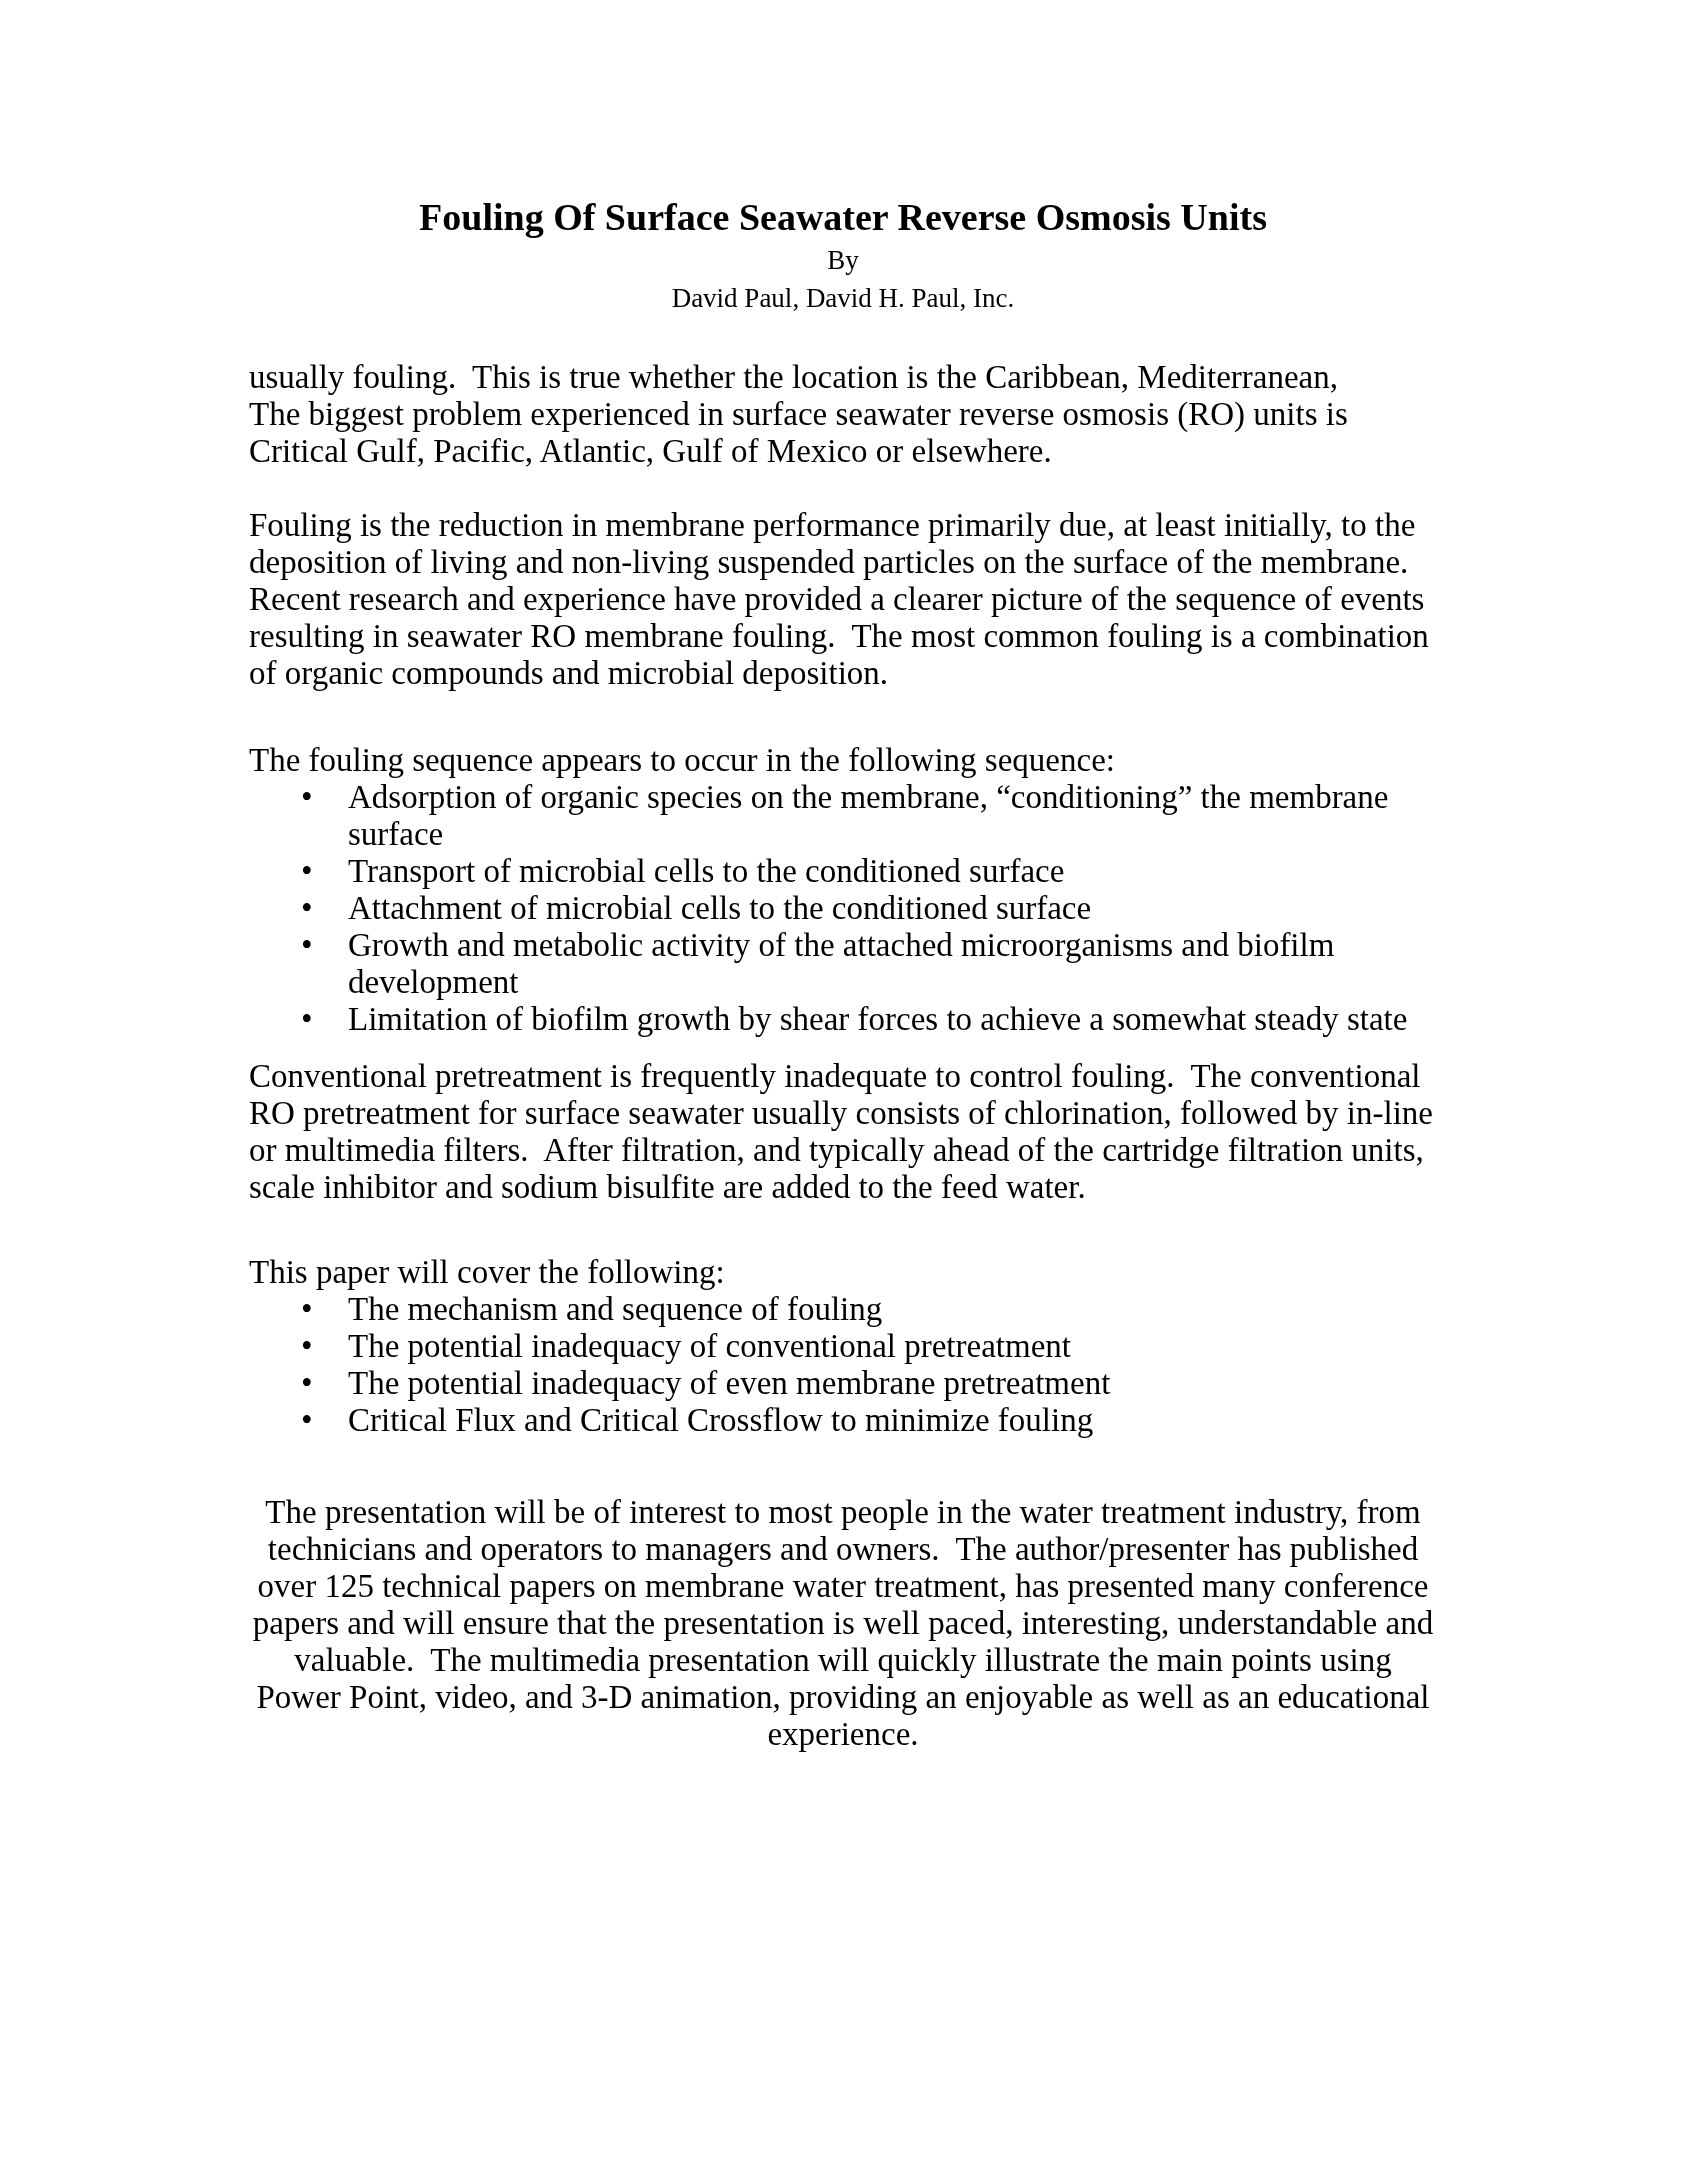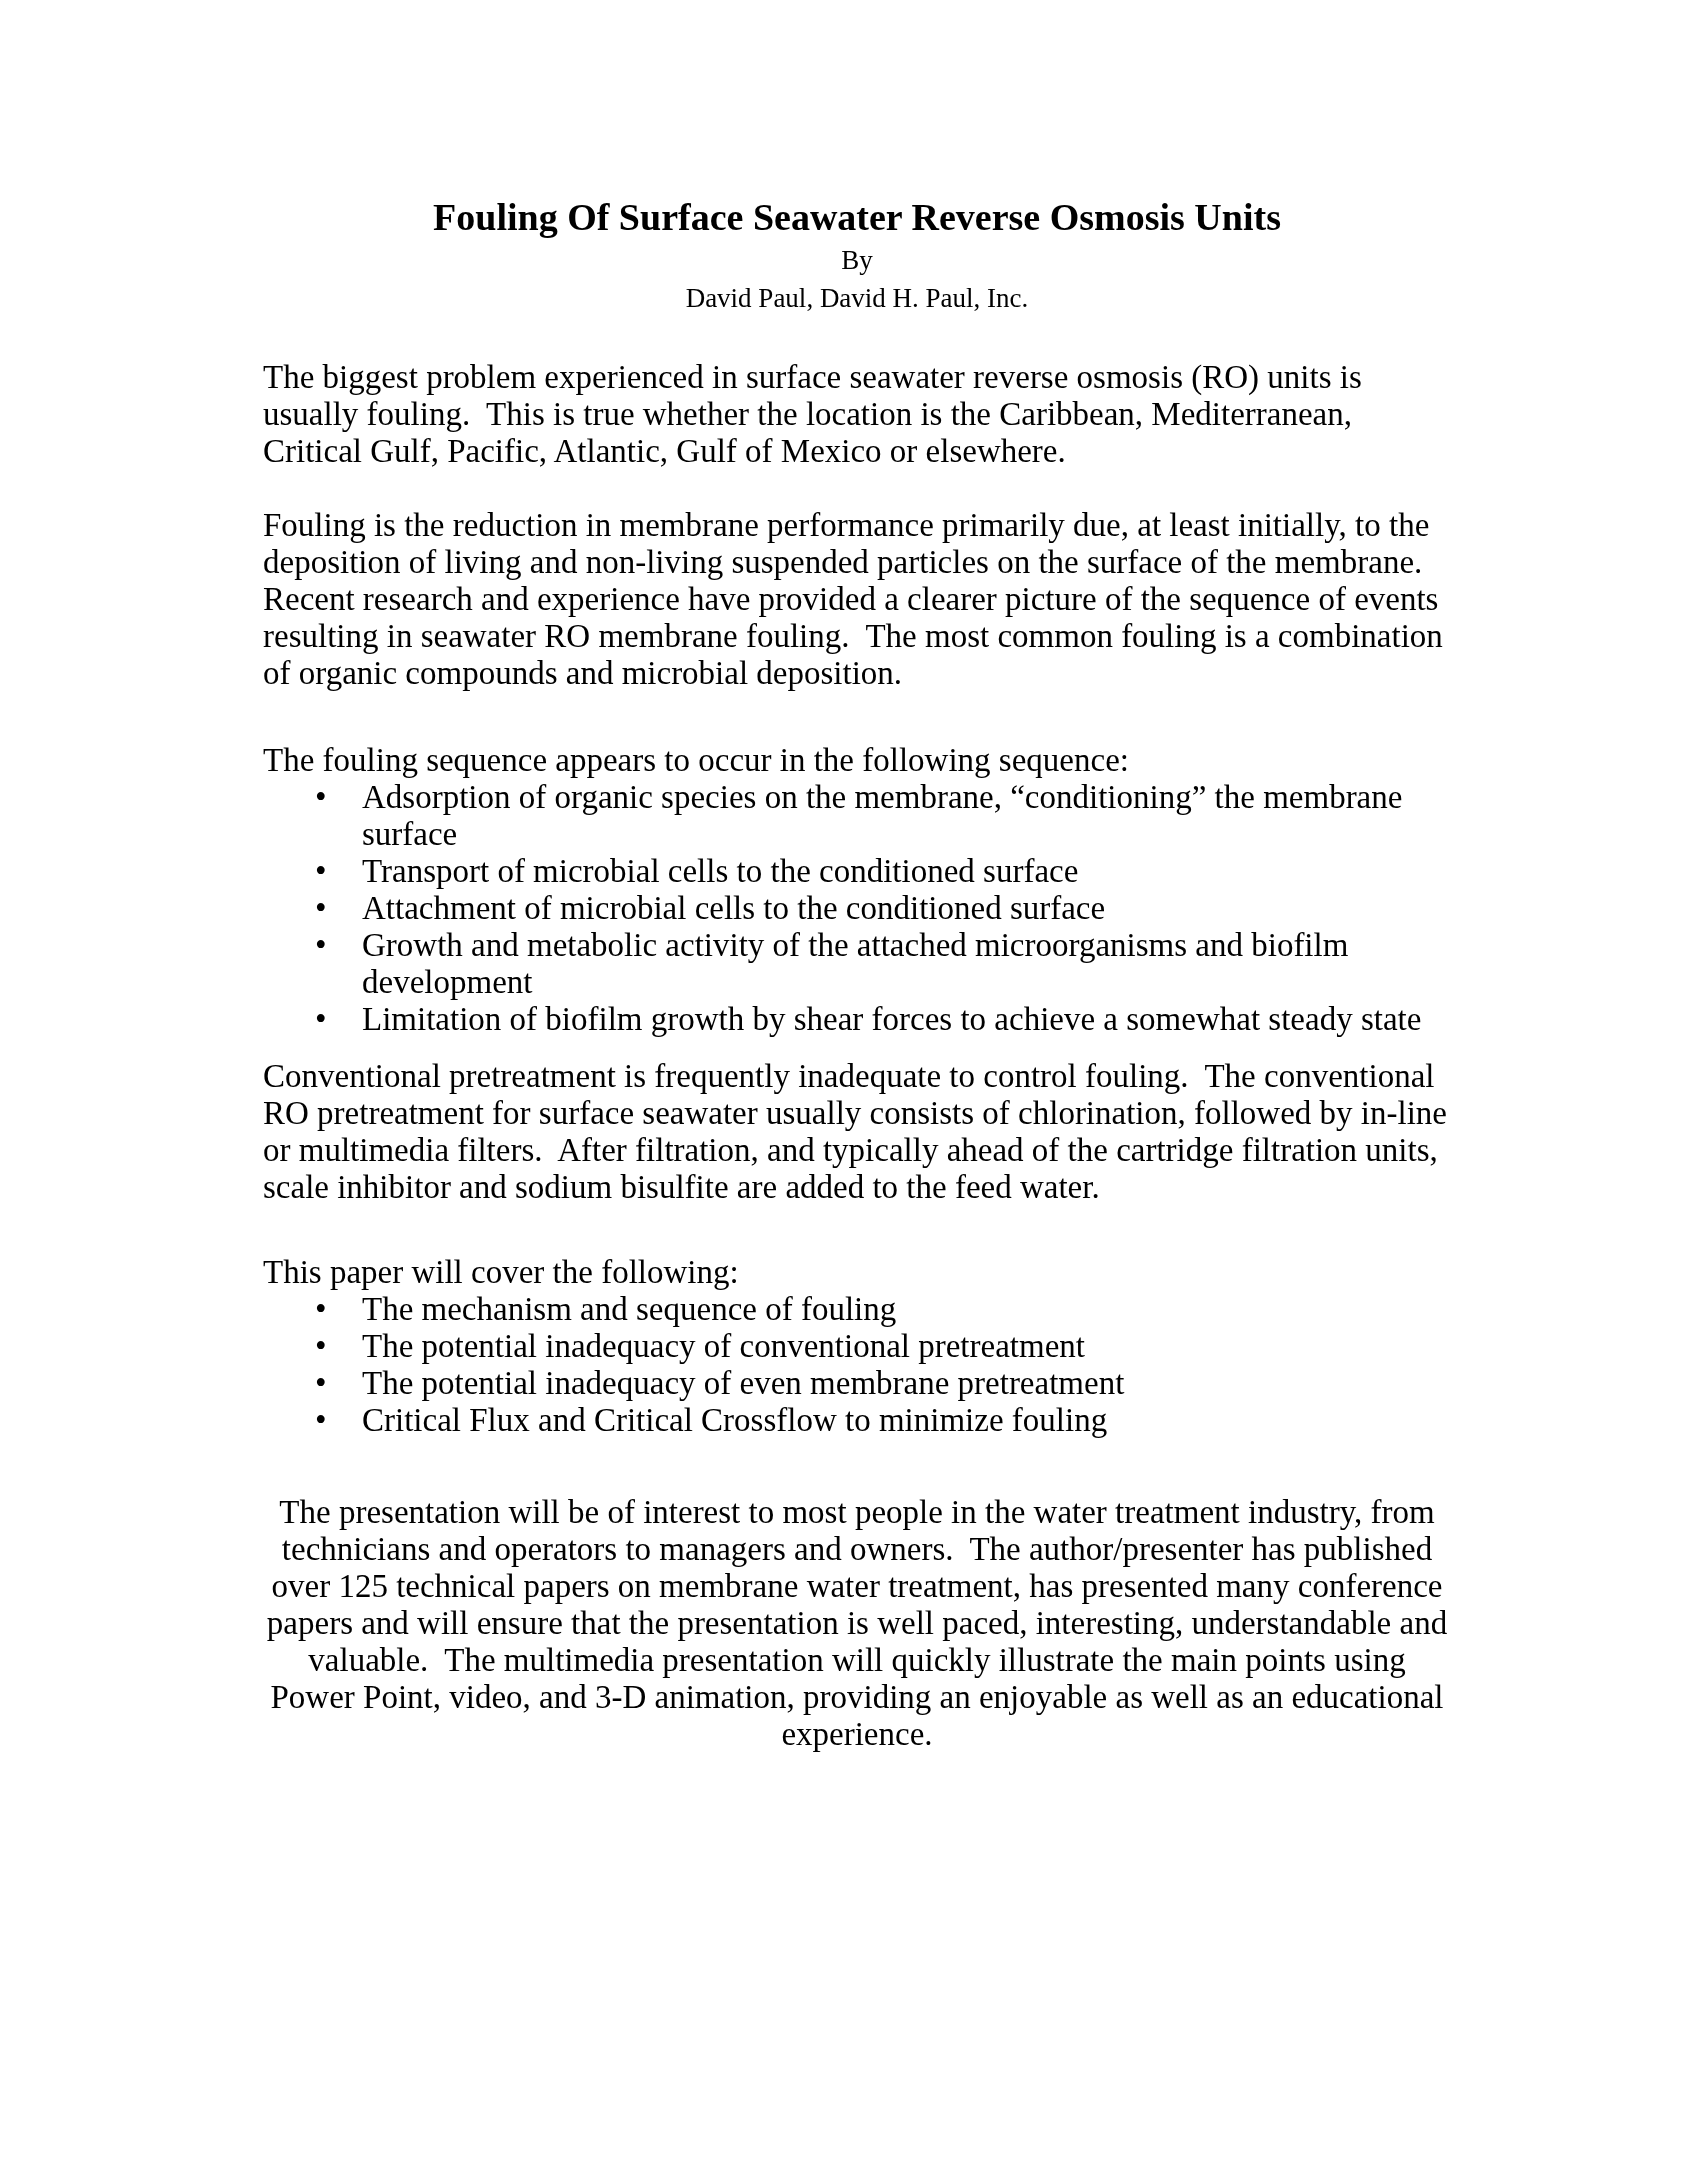--- a/index.html
+++ b/index.html
@@ -7,21 +7,21 @@
     position: relative;
     width: 1683px;
     height: 2178px;
     background: #ffffff;
     color: #000000;
     font-family: "Liberation Serif", "DejaVu Serif", serif;
     overflow: hidden;
   }
   .content {
     position: absolute;
-    left: 263px;
+    left: 249px;
     top: 194px;
     width: 1188px;
   }
   .title {
     text-align: center;
     font-weight: bold;
     font-size: 38px;
     line-height: 47px;
     white-space: pre;
   }
@@ -59,22 +59,22 @@
 <body>
 
 <div class="page">
   <div class="content">
 
     <div class="title">Fouling Of Surface Seawater Reverse Osmosis Units</div>
     <div class="byline">By</div>
     <div class="byline">David Paul, David H. Paul, Inc.</div>
 
     <div class="block para-1">
+      <div class="line">usually fouling.  This is true whether the location is the Caribbean, Mediterranean,</div>
       <div class="line">The biggest problem experienced in surface seawater reverse osmosis (RO) units is</div>
-      <div class="line">usually fouling.  This is true whether the location is the Caribbean, Mediterranean,</div>
       <div class="line">Critical Gulf, Pacific, Atlantic, Gulf of Mexico or elsewhere.</div>
     </div>
 
     <div class="block para-2">
       <div class="line">Fouling is the reduction in membrane performance primarily due, at least initially, to the</div>
       <div class="line">deposition of living and non-living suspended particles on the surface of the membrane.</div>
       <div class="line">Recent research and experience have provided a clearer picture of the sequence of events</div>
       <div class="line">resulting in seawater RO membrane fouling.  The most common fouling is a combination</div>
       <div class="line">of organic compounds and microbial deposition.</div>
     </div>

